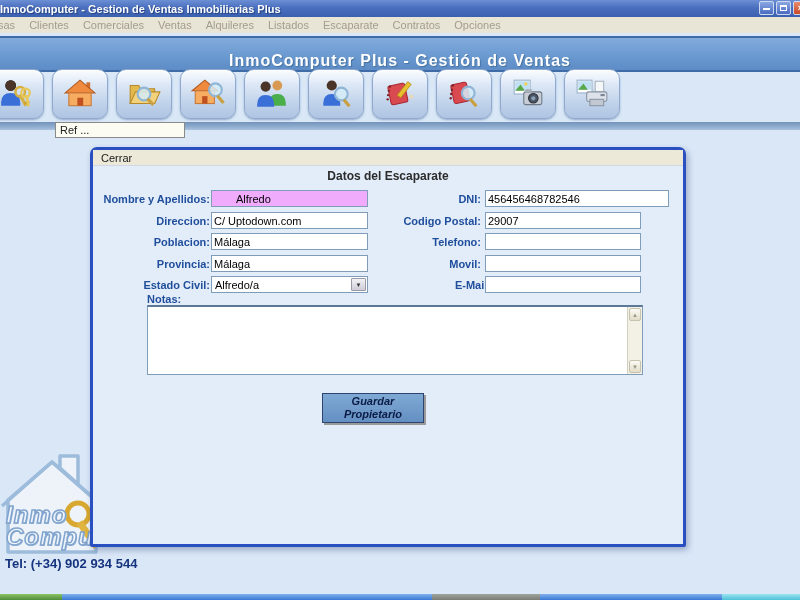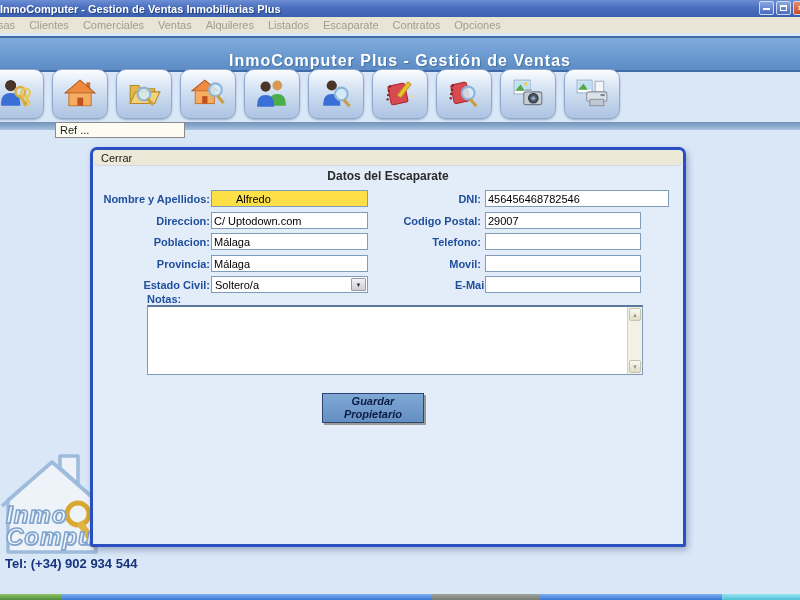--- a/index.html
+++ b/index.html
@@ -62,29 +62,29 @@
   .dtitle { height:20px; border-radius:4px 4px 0 0;
     background:linear-gradient(180deg,#5a8aec 0%,#2a5ad2 20%,#1c41a8 80%,#2d55c0 100%);
     display:flex; align-items:center; padding:0 3px; position:relative; }
   .dtitle-icon { width:13px; height:13px; background:#f4f6fa; border:1px solid #9ab0d8; border-radius:2px;
     margin-right:4px; display:flex; align-items:center; justify-content:center; }
   .dtitle-text { color:#fff; font-size:11px; font-weight:bold; text-shadow:1px 1px 1px #10255e; white-space:nowrap; }
   .dclose { position:absolute; right:3px; top:1px; width:18px; height:17px; border:1px solid #f0d8c8; border-radius:3px;
     background:linear-gradient(180deg,#f0a070 0%,#e06030 40%,#c8441e 100%);
     color:#fff; font-weight:bold; font-size:12px; line-height:15px; text-align:center; }
   .dmenu { height:16px; background:#ece9d8; font-size:11px; color:#1a1a1a; display:flex; align-items:center; padding-left:8px;
-    border-bottom:1px solid #cfd8e4;border-radius:6px; }
+    border-bottom:1px solid #cfd8e4; }
   .dbody { position:relative; width:590px; height:361px; background:#e3edf9; }
   .form-heading { position:absolute; left:0; top:3px; width:100%; text-align:center;
     font-size:12px; font-weight:bold; color:#2b2b2b; }
 
   .flabel { position:absolute; font-size:11px; font-weight:bold; color:#1f4e9c; text-align:right; white-space:nowrap; }
   .finput { position:absolute; height:17px; border:1px solid #7f9db9; background:#fff; font-size:11px;
     font-family:"Liberation Sans",sans-serif; padding:0 2px; color:#000; }
-  .finput.selected { background:#fde047;padding-left:24px; }
+  .finput.selected { background:#f0abfc;padding-left:24px; }
 
   .fselect { position:absolute; height:17px; border:1px solid #7f9db9; background:#fff; font-size:11px;
     display:flex; align-items:center; padding-left:3px; color:#000; }
   .fselect .arrowbox { position:absolute; right:1px; top:1px; bottom:1px; width:15px;
     background:linear-gradient(180deg,#f2f2f6,#cdccd8); border:1px solid #9a9aa8; border-radius:1px;
     display:flex; align-items:center; justify-content:center; font-size:6px; color:#333; }
 
   .notas-area { position:absolute; left:54px; top:139px; width:496px; height:70px; background:#fff;
     border:1px solid #7f9db9; border-top:2px solid #5a7898; }
   .notas-scroll { position:absolute; right:0; top:0; bottom:0; width:15px; background:#f3f1e6; border-left:1px solid #d4d0c0; }
@@ -277,21 +277,21 @@
       <input class="finput" style="left: 118px; top: 46px; width: 157px;" value="C/ Uptodown.com">
 
       <div class="flabel" style="left:10px; top:70px; width:107px;">Poblacion:</div>
       <input class="finput" style="left: 118px; top: 67px; width: 157px;" value="Málaga">
 
       <div class="flabel" style="left:10px; top:92px; width:107px;">Provincia:</div>
       <input class="finput" style="left: 118px; top: 89px; width: 157px;" value="Málaga">
 
       <div class="flabel" style="left:10px; top:113px; width:107px;">Estado Civil:</div>
       <div class="fselect" style="left:118px; top:110px; width:157px;">
-        <span>Soltero/a</span>
+        <span>Alfredo/a</span>
         <span class="arrowbox">▼</span>
       </div>
 
       <div class="flabel" style="left:278px; top:27px; width:110px;">DNI:</div>
       <input class="finput" style="left: 392px; top: 24px; width: 184px;" value="456456468782546">
 
       <div class="flabel" style="left:278px; top:49px; width:110px;">Codigo Postal:</div>
       <input class="finput" style="left: 392px; top: 46px; width: 156px;" value="29007">
 
       <div class="flabel" style="left:278px; top:70px; width:110px;">Telefono:</div>

